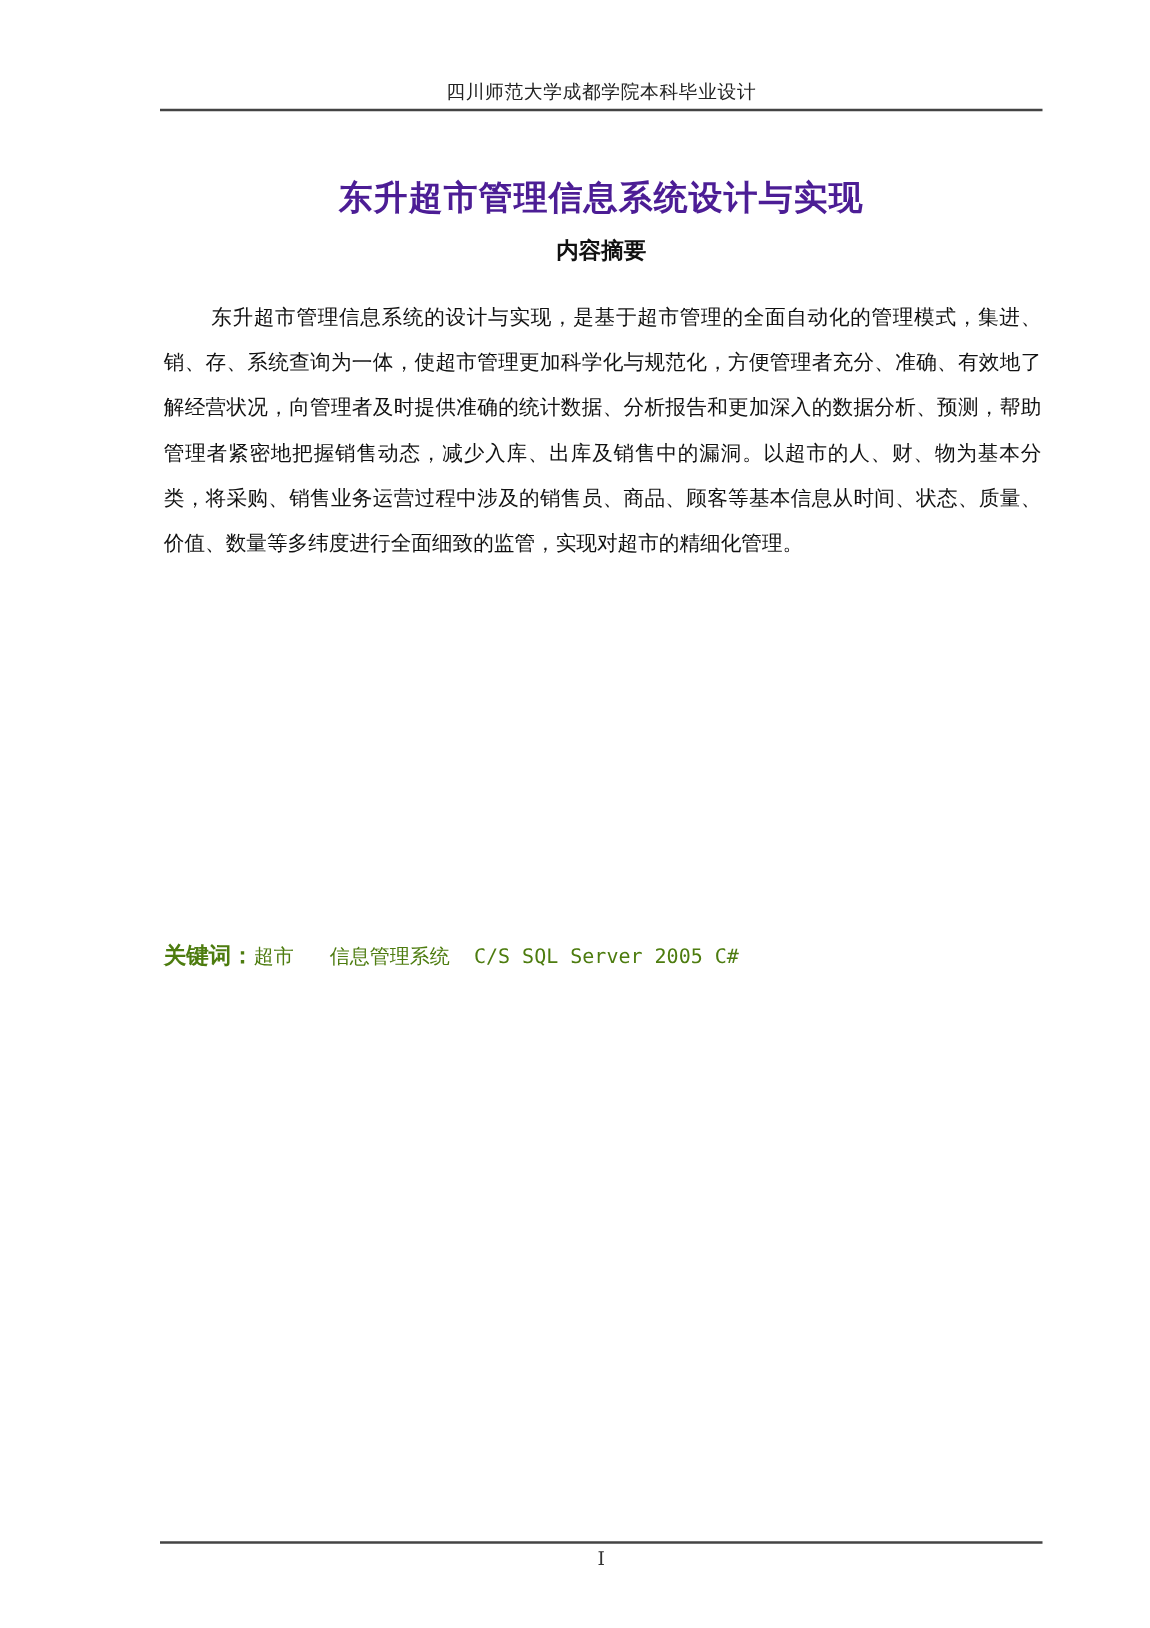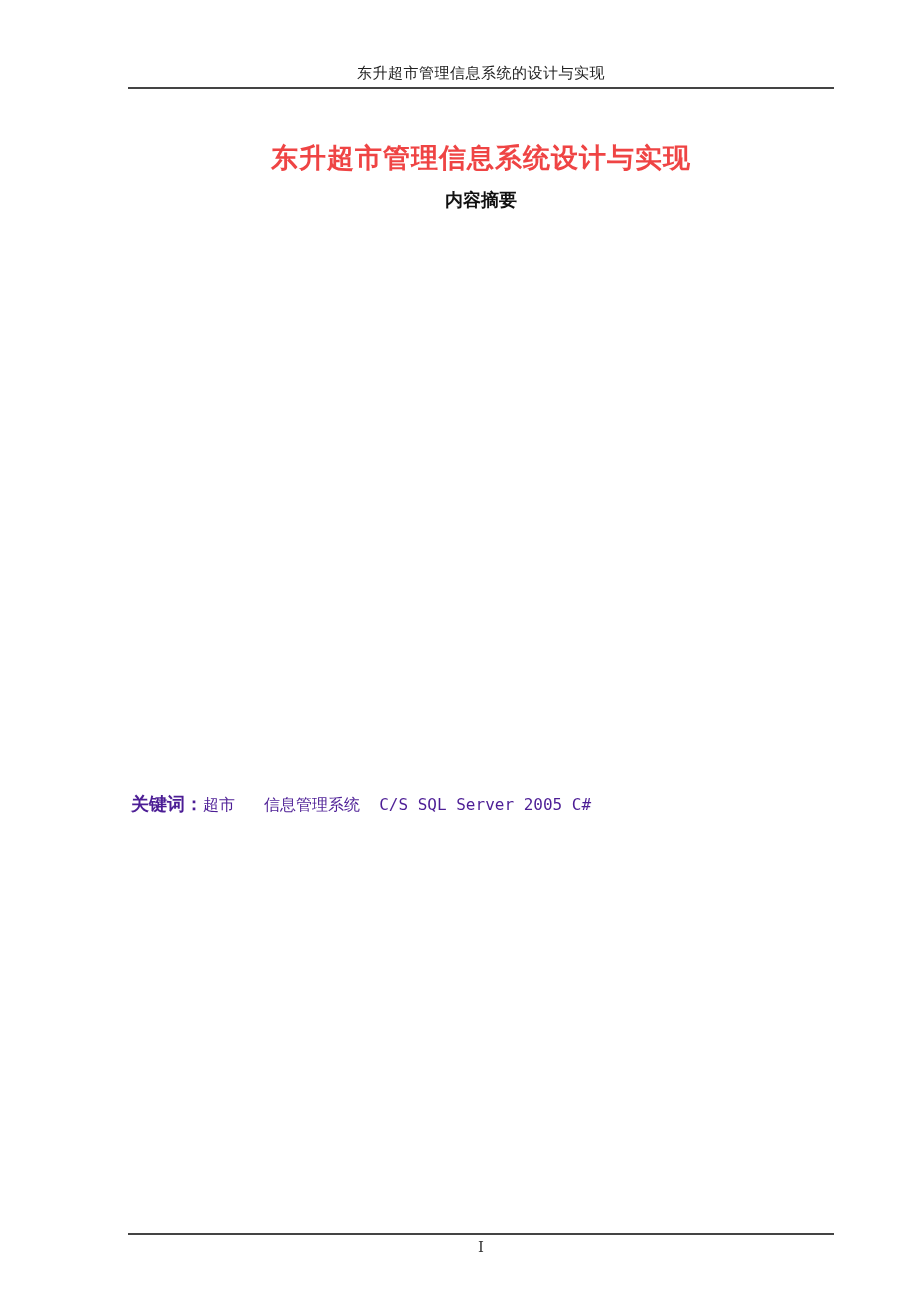--- a/index.html
+++ b/index.html
@@ -3,43 +3,44 @@
 <meta charset="utf-8">
 <style>
   html, body { margin: 0; padding: 0; background: #ffffff; }
   body { width: 920px; height: 1302px; position: relative; overflow: hidden;
          font-family: "DejaVu Serif", "Liberation Serif", serif; color: #111; }
   .page-header { position: absolute; left: 128px; top: 64px; width: 706px; text-align: center;
                  font-size: 15px; color: #222; letter-spacing: 0.5px; }
   .header-rule { position: absolute; left: 128px; top: 87px; width: 706px; height: 2px; background: #444; }
   .doc-title { position: absolute; left: 128px; top: 140px; width: 706px; text-align: center;
                font-family: "DejaVu Sans", "Liberation Sans", sans-serif; font-size: 27px;
-               font-weight: bold; letter-spacing: 1px; color: #ef4444; }
+               font-weight: bold; letter-spacing: 1px; color: #4c1d95; }
   .abstract-heading { position: absolute; left: 128px; top: 188px; width: 706px; text-align: center;
                       font-family: "DejaVu Sans", "Liberation Sans", sans-serif; font-size: 18px;
                       font-weight: bold; color: #111; }
   .abstract-body { position: absolute; left: 131px; top: 236px; width: 702px;
                    font-size: 16.5px; line-height: 36.2px; text-align: justify; color: #111; }
   .abstract-body p { margin: 0; text-indent: 2.3em; }
-  .keywords { position: absolute; left: 131px; top: 752px; width: 702px; font-size: 16px; color: #4c1d95;
-              white-space: pre; margin-top: 40px; }
+  .keywords { position: absolute; left: 131px; top: 752px; width: 702px; font-size: 16px; color: #4d7c0f;
+              white-space: pre; }
   .kw-label { font-family: "DejaVu Sans", "Liberation Sans", sans-serif; font-weight: bold; font-size: 18px; }
   .kw-value { font-family: "DejaVu Sans Mono", "Liberation Mono", monospace; font-size: 16px; }
   .footer-rule { position: absolute; left: 128px; top: 1233px; width: 706px; height: 2px; background: #444; }
   .page-number { position: absolute; left: 128px; top: 1238px; width: 706px; text-align: center;
                  font-size: 15px; color: #333; }
 </style>
 </head>
 <body>
 
-<div class="page-header">东升超市管理信息系统的设计与实现</div>
+<div class="page-header">四川师范大学成都学院本科毕业设计</div>
 <div class="header-rule"></div>
 
 <div class="doc-title">东升超市管理信息系统设计与实现</div>
 <div class="abstract-heading">内容摘要</div>
 
 <div class="abstract-body">
+  <p>东升超市管理信息系统的设计与实现，是基于超市管理的全面自动化的管理模式，集进、销、存、系统查询为一体，使超市管理更加科学化与规范化，方便管理者充分、准确、有效地了解经营状况，向管理者及时提供准确的统计数据、分析报告和更加深入的数据分析、预测，帮助管理者紧密地把握销售动态，减少入库、出库及销售中的漏洞。以超市的人、财、物为基本分类，将采购、销售业务运营过程中涉及的销售员、商品、顾客等基本信息从时间、状态、质量、价值、数量等多纬度进行全面细致的监管，实现对超市的精细化管理。</p>
 </div>
 
 <div class="keywords"><span class="kw-label">关键词：</span><span class="kw-value">超市   信息管理系统  C/S SQL Server 2005 C#</span></div>
 
 <div class="footer-rule"></div>
 <div class="page-number">I</div>
 
 </body></html>

